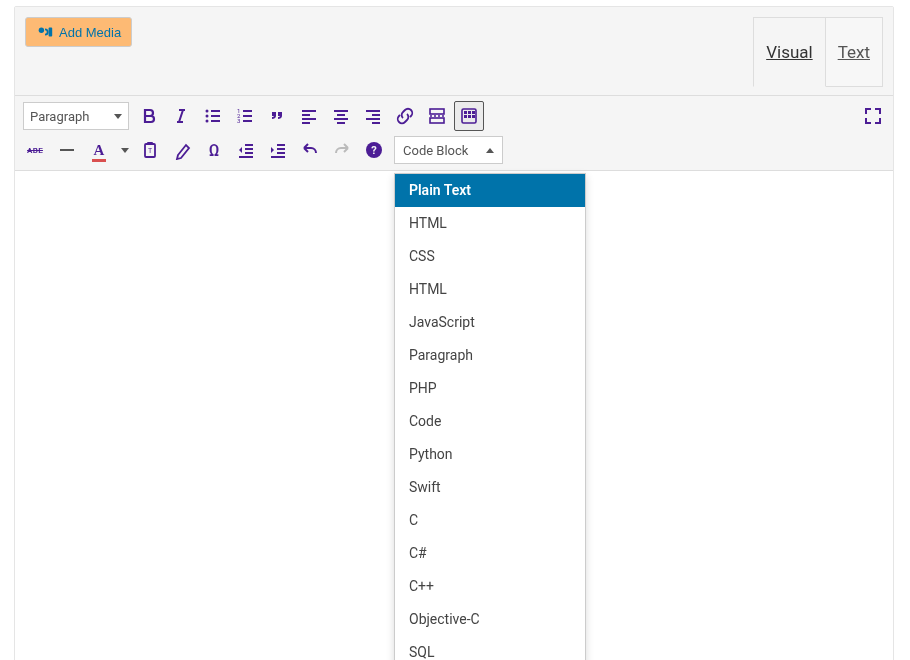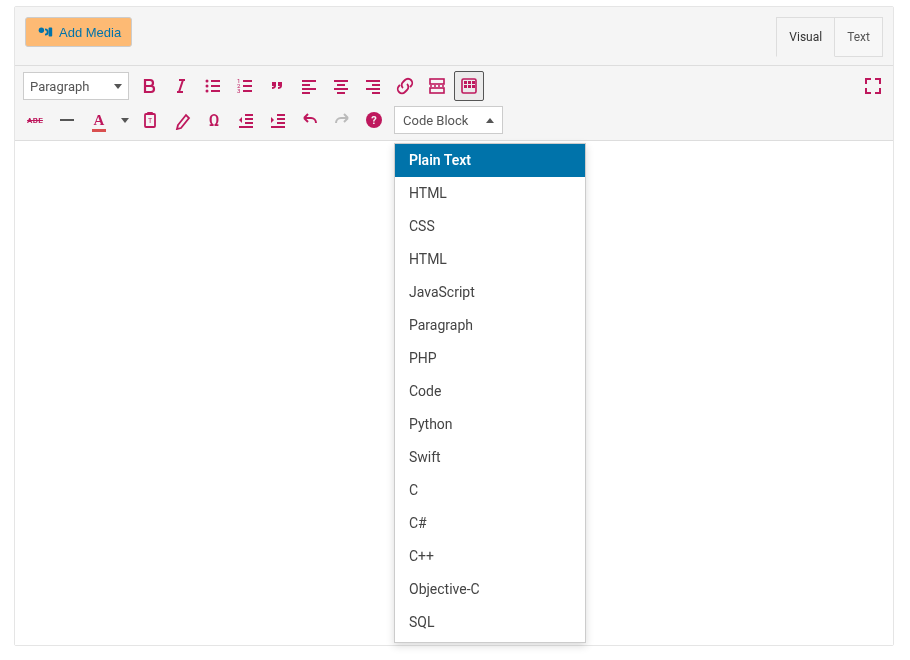--- a/index.html
+++ b/index.html
@@ -38,26 +38,27 @@
       font-size: 13px;
       color: #0073aa;
       cursor: pointer;
       height: 30px;
     }
     .btn-media svg { width: 18px; height: 18px; }
     .tabs { display: flex; }
     .tab {
       border: 1px solid #ddd;
       background: #f7f7f7;
-      padding: 12px 12px;
-      font-size: 12px;
+      padding: 24px 12px;
+      font-size: 17px;
       color: #555;
       cursor: pointer;
       margin-left: -1px;
       position: relative;
+      text-decoration: underline;
     }
     .tab.active {
       background: #f5f5f5;
       border-bottom: 1px solid #f5f5f5;
       color: #333;
       z-index: 2;
     }
     .toolbar {
       background: #f5f5f5;
       border-bottom: 1px solid #ddd;
@@ -80,21 +81,21 @@
       margin: 2px 4px;
       cursor: pointer;
       text-align: center;
     }
     .tb-btn {
       width: 30px;
       height: 30px;
       display: inline-flex;
       align-items: center;
       justify-content: center;
-      color: #be185d;
+      color: #4c1d95;
       cursor: pointer;
       border: 1px solid transparent;
       margin: 1px;
       border-radius: 2px;
     }
     .tb-btn.active {
       border: 1px solid #555;
       background: #ebebeb;
     }
     .tb-btn.disabled { color: #bbb; cursor: default; }

